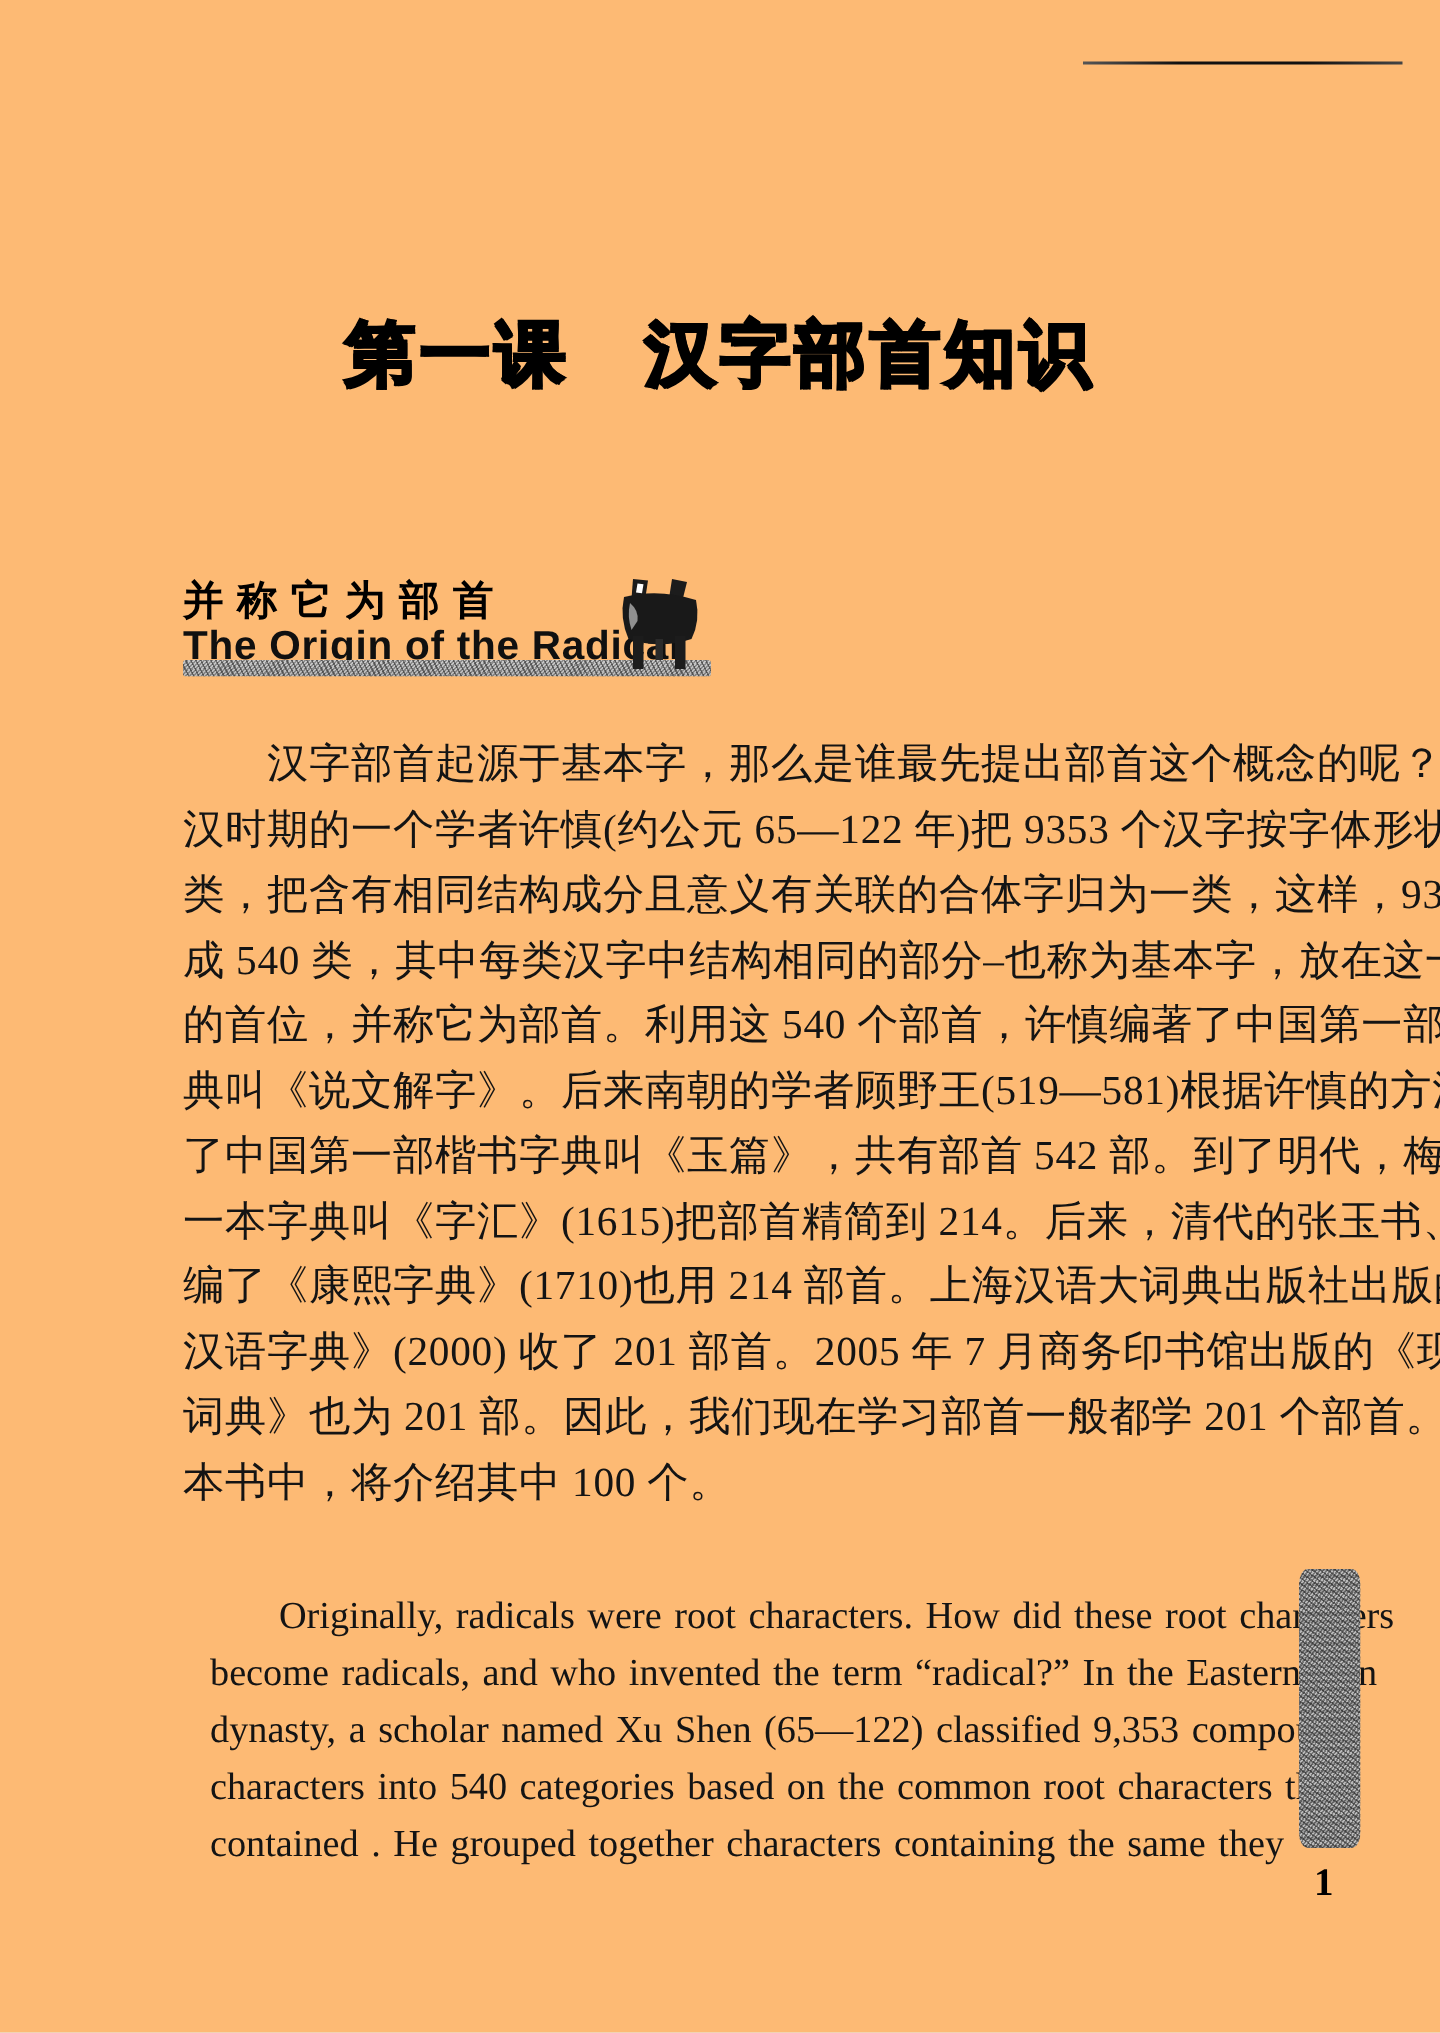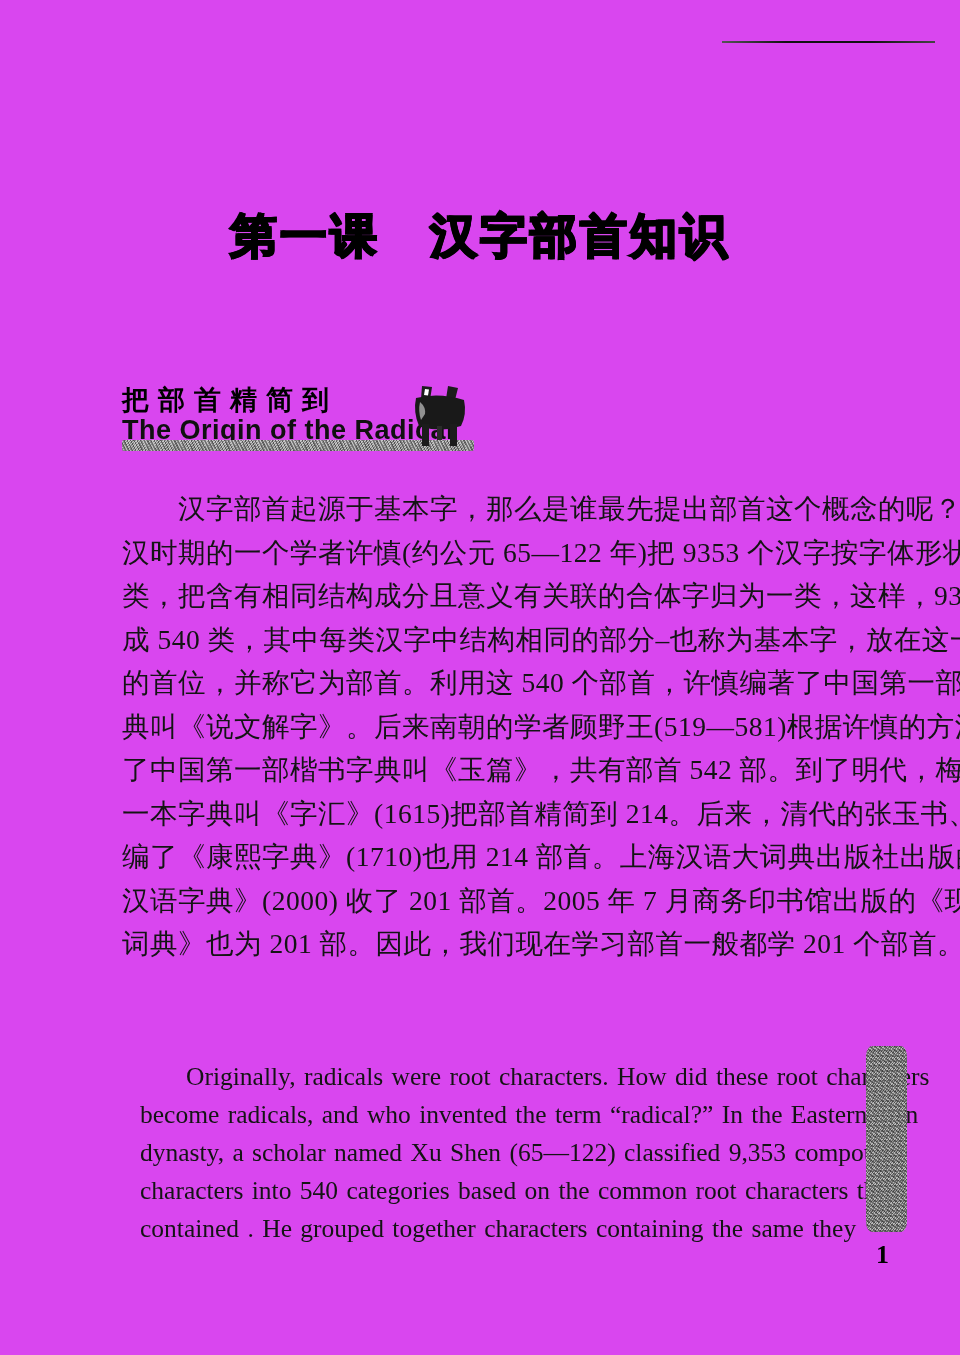--- a/index.html
+++ b/index.html
@@ -1,20 +1,20 @@
 <!DOCTYPE html>
 <html><head>
 <meta charset="utf-8">
 <style>
   html,body{margin:0;padding:0;background:#e8e8e8;}
   .page{
     position:relative;
     width:960px;height:1355px;
     margin:0 auto;
-    background:#d946ef;
+    background:#fdba74;
     overflow:hidden;
     font-family:"Liberation Serif","DejaVu Serif",serif;
     color:#141414;
   }
   
   .top-rule{
     position:absolute;left:722px;top:41px;width:213px;height:2px;
     background:linear-gradient(90deg,#555 0,#111 30%,#111 70%,#444 100%);
   }
   
@@ -84,21 +84,21 @@
 </head>
 <body>
 
 <div class="page">
 
   <div class="top-rule"></div>
 
   <div class="lesson-title">第一课　汉字部首知识</div>
 
   <div class="section-header">
-    <div class="cn">把部首精简到</div>
+    <div class="cn">并称它为部首</div>
     <div class="en">The Origin of the Radical</div>
     <div class="speckle-rule"></div>
     <svg class="ding-icon" viewBox="0 0 62 66">
 
       <path d="M14 2 l10 1 -2 13 -9 -1 z" fill="#1c1c1c"></path>
       <path d="M40 2 l10 2 -3 12 -9 -1 z" fill="#1c1c1c"></path>
       <path d="M17 5 l4 .5 -1 6 -4 -.5 z" fill="#fff"></path>
 
       <path d="M8 14 q23 -6 48 2 q3 14 -3 26 q-21 7 -42 0 q-6 -14 -3 -28 z" fill="#191919"></path>
       <path d="M12 18 q6 5 5 12 l-4 6 q-3 -9 -1 -18 z" fill="#f3f3f3" opacity=".55"></path>
@@ -114,20 +114,21 @@
     <div class="cn-line">汉时期的一个学者许慎(约公元 65—122 年)把 9353 个汉字按字体形状分</div>
     <div class="cn-line">类，把含有相同结构成分且意义有关联的合体字归为一类，这样，9353 被分</div>
     <div class="cn-line">成 540 类，其中每类汉字中结构相同的部分–也称为基本字，放在这一类字</div>
     <div class="cn-line">的首位，并称它为部首。利用这 540 个部首，许慎编著了中国第一部篆书字</div>
     <div class="cn-line">典叫《说文解字》。后来南朝的学者顾野王(519—581)根据许慎的方法，编写</div>
     <div class="cn-line">了中国第一部楷书字典叫《玉篇》，共有部首 542 部。到了明代，梅膺祚编了</div>
     <div class="cn-line">一本字典叫《字汇》(1615)把部首精简到 214。后来，清代的张玉书、陈廷敬等</div>
     <div class="cn-line">编了《康熙字典》(1710)也用 214 部首。上海汉语大词典出版社出版的《标准</div>
     <div class="cn-line">汉语字典》(2000) 收了 201 部首。2005 年 7 月商务印书馆出版的《现代汉语</div>
     <div class="cn-line">词典》也为 201 部。因此，我们现在学习部首一般都学 201 个部首。我们在这</div>
+    <div class="cn-line">本书中，将介绍其中 100 个。</div>
   </div>
 
   <div class="en-paragraph">
     <div class="en-line indent">Originally, radicals were root characters.  How did these root characters</div>
     <div class="en-line">become radicals, and who invented the term “radical?”  In the Eastern Han</div>
     <div class="en-line">dynasty,  a scholar named Xu Shen  (65—122)  classified 9,353 compound</div>
     <div class="en-line">characters into 540 categories based on the common root characters they</div>
     <div class="en-line">contained .  He grouped  together  characters  containing  the  same  they</div>
   </div>
 

